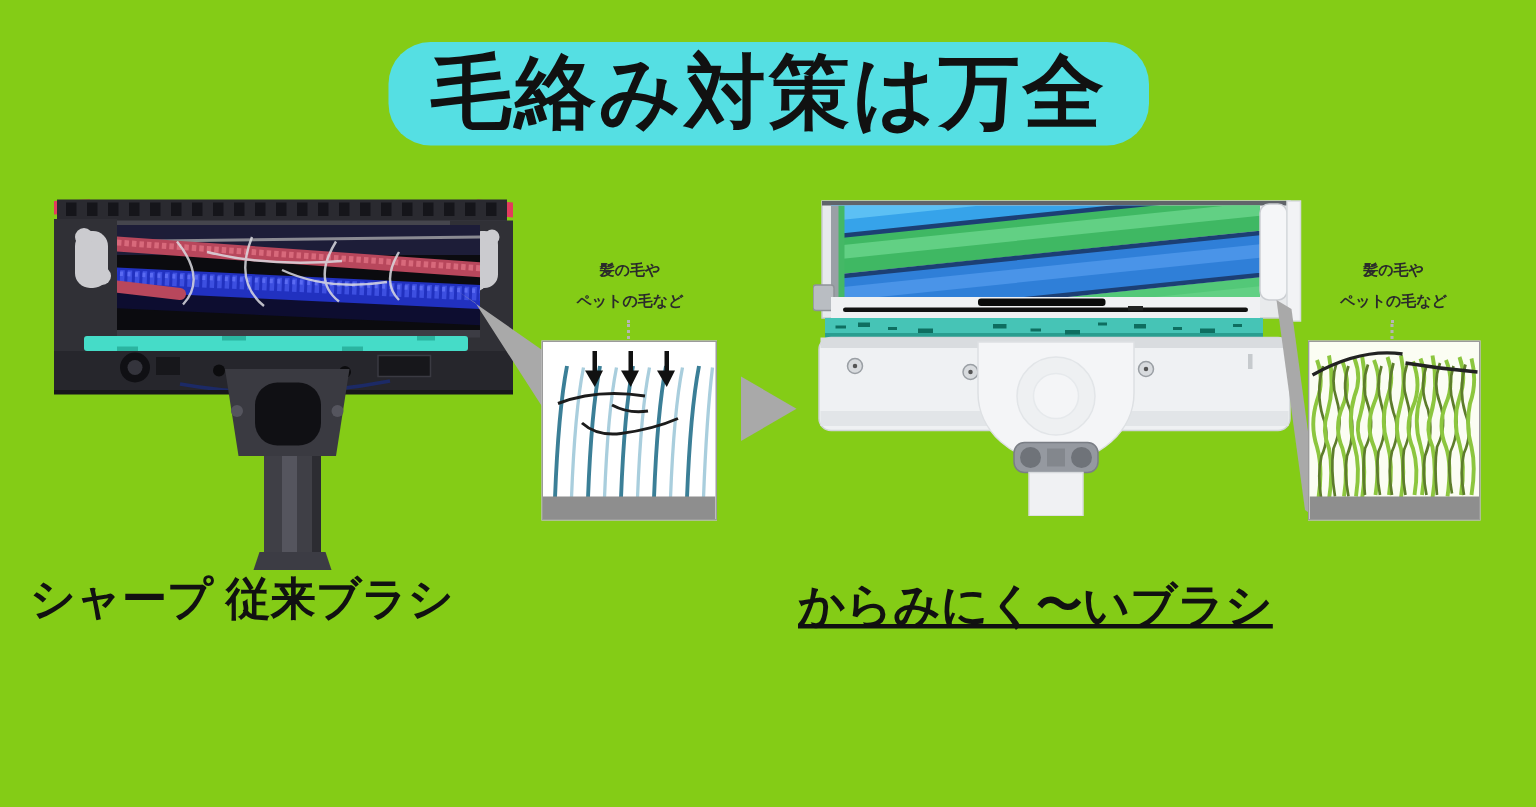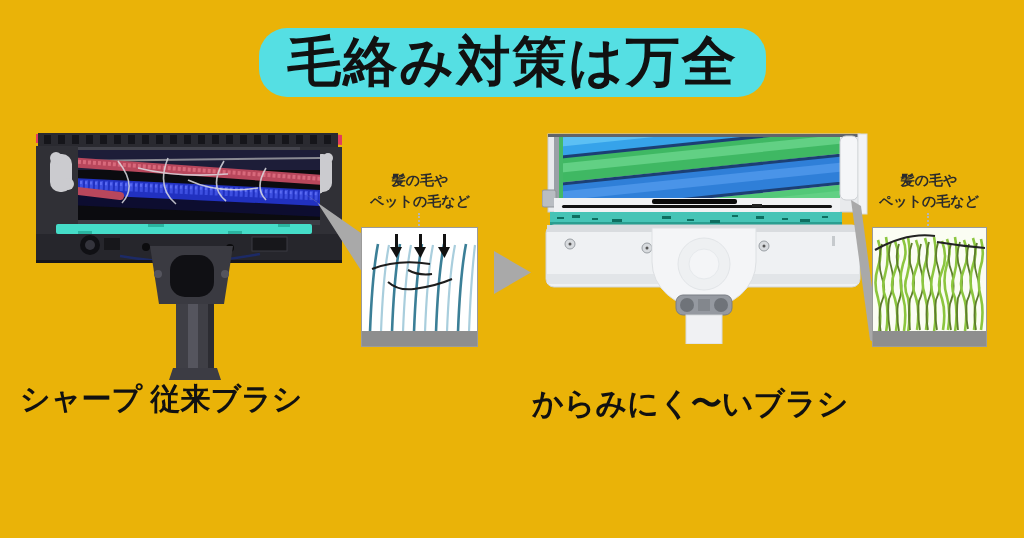--- a/index.html
+++ b/index.html
@@ -1,27 +1,27 @@
 <!DOCTYPE html>
 <html style="--banner-bg: #55dfe3; --text: #111111; --pointer-gray: #a9a9a9; --floor-gray: #8e8e8e; --old-bristle-dark: #3b7f97; --old-bristle-light: #a9cedd; --new-bristle-light: #8cc63f; --new-bristle-dark: #5d7c2c; --brush-red: #b8475c; --brush-blue: #2131c0; --fuzz-teal: #45dcc8; --new-stripe-green: #3fb863; --new-stripe-blue: #2f7fd8;"><head>
 <meta charset="utf-8">
 <style>
   * { margin:0; padding:0; box-sizing:border-box; }
   html,body { width:1024px; height:538px; background:#ffffff; overflow:hidden;
     font-family:"Liberation Sans", sans-serif; }
   .abs { position:absolute; }
-  #stage { position:relative; width:1024px; height:538px; background:#eab308; }
+  #stage { position:relative; width:1024px; height:538px; background:#84cc16; }
   .banner { left:259px; top:28px; width:507px; height:69px; border-radius:28px;
     background:var(--banner-bg); display:flex; align-items:center; justify-content:center;
     z-index:4; }
   .banner-text { font-size:54px; font-weight:800; color:var(--text); letter-spacing:2px; }
   .caption { font-size:30px; font-weight:800; color:var(--text); text-align:left; z-index:4; }
   .caption.left { left:20px; top:379px; width:380px; }
-  .caption.right { left:532px; top:383px; width:380px; font-size:31px; }
-  .callout-label { font-size:14px; font-weight:700; color:#2b2b2b; text-align:center;
+  .caption.right { left:532px; top:383px; width:380px; font-size:31px;text-decoration:underline; }
+  .callout-label { font-size:10px; font-weight:700; color:#2b2b2b; text-align:center;
     line-height:21px; z-index:4; }
   .callout-label.left { left:355px; top:170px; width:130px; }
   .callout-label.right { left:864px; top:170px; width:130px; }
   .dotted { width:0; height:13px; border-left:2px dotted #b5b5b5; z-index:4; }
   .dotted.left { left:418px; top:213px; }
   .dotted.right { left:927px; top:213px; }
   .callout-box { background:#ffffff; border:1px solid #9b9b9b; z-index:3; }
   .callout-box.left { left:361px; top:227px; width:117px; height:120px; }
   .callout-box.right { left:872px; top:227px; width:115px; height:120px; }
   #overlay { left:0; top:0; z-index:2; }

